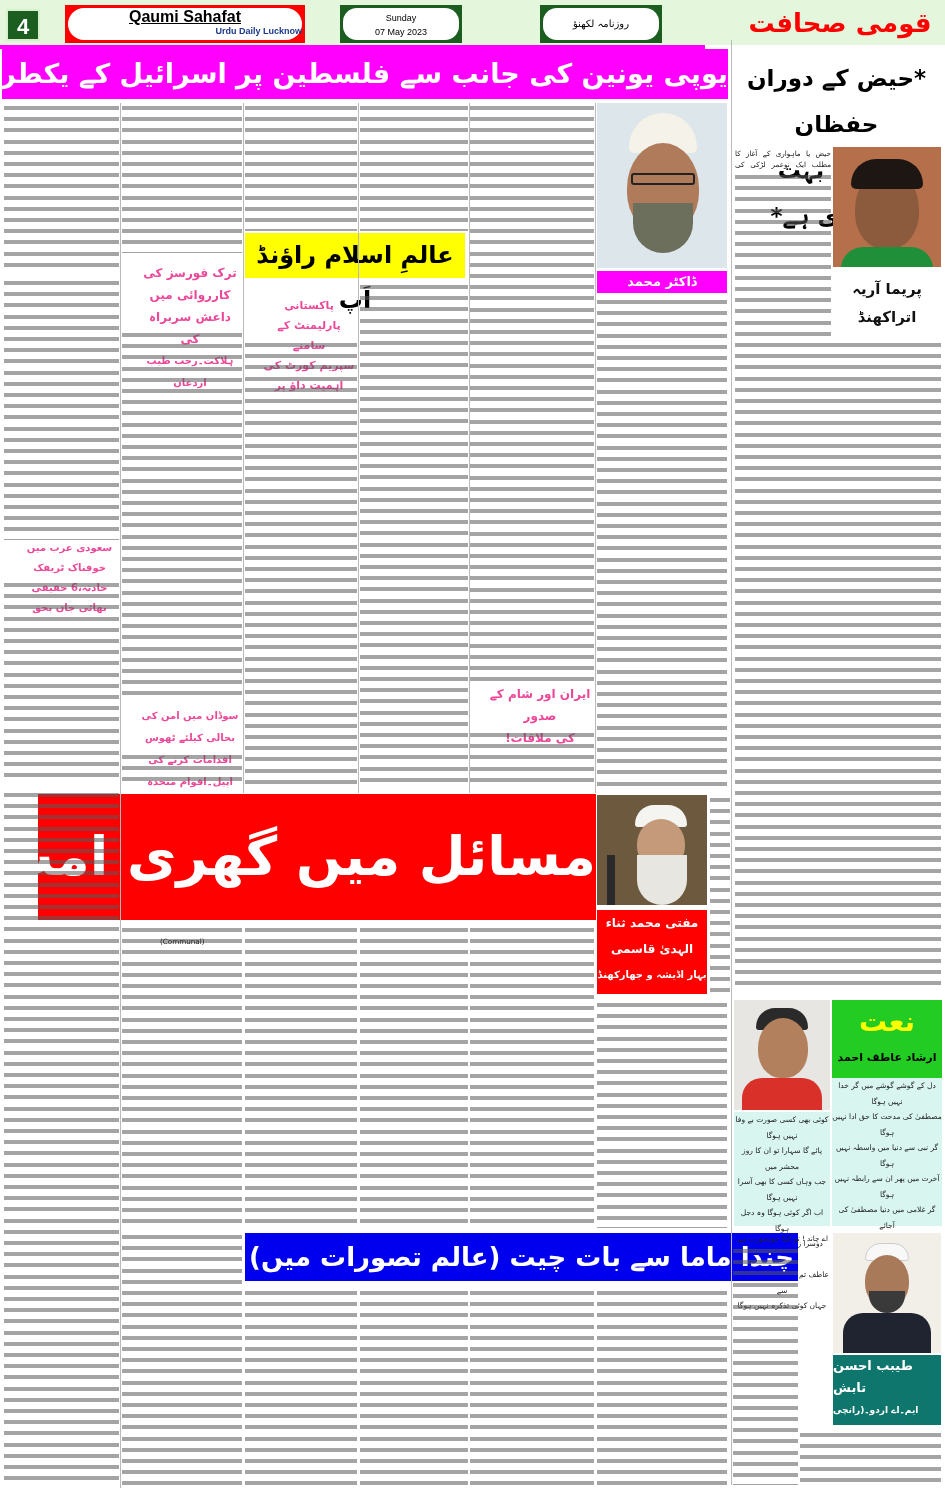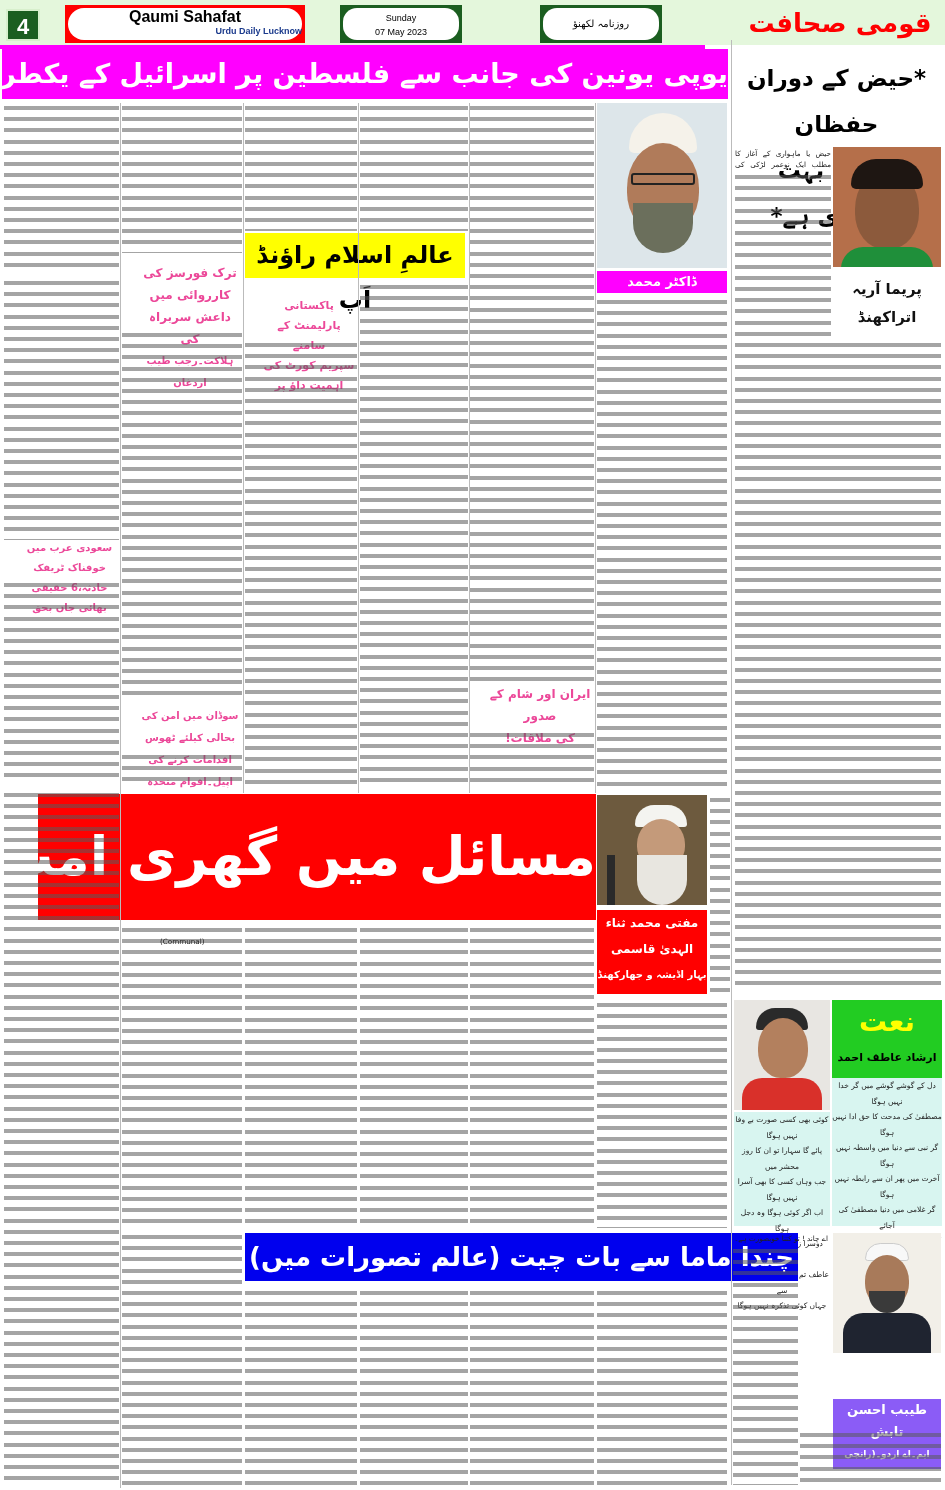--- a/index.html
+++ b/index.html
@@ -2,21 +2,21 @@
 <html><head>
 <meta charset="utf-8">
 <style>
   * { box-sizing: border-box; margin: 0; padding: 0; }
   body { width: 945px; height: 1490px; background: #fff; font-family: "DejaVu Sans", sans-serif; position: relative; overflow: hidden; }
   .abs { position: absolute; }
   .masthead { left: 0; top: 0; width: 945px; height: 45px; background: #e4f7dc; }
   .page-num { left: 6px; top: 9px; width: 34px; height: 32px; background: #1b5e20; color: #fff; font: bold 22px "Liberation Sans", sans-serif; text-align: center; line-height: 32px; border: 2px solid #d7efcc; }
   .title-box { left: 65px; top: 5px; width: 240px; height: 38px; background: #f00; padding: 3px; }
   .title-inner { width: 100%; height: 100%; background: #fff; border-radius: 16px; text-align: center; }
-  .title-main { font: bold 16px "Liberation Sans", sans-serif; line-height: 18px; color: #000; }
+  .title-main { font: bold 16px "Liberation Sans", sans-serif; line-height: 18px; color: #000; text-decoration: underline; }
   .title-sub { font: bold 9px "Liberation Sans", sans-serif; color: #1b3a8c; line-height: 11px; text-align: right; }
   .date-box { left: 340px; top: 5px; width: 122px; height: 38px; background: #1b5e20; padding: 3px; }
   .date-inner { width: 100%; height: 100%; background: #fff; border-radius: 14px; text-align: center; font: 9px "Liberation Sans", sans-serif; line-height: 14px; padding-top: 3px; }
   .urdu-box { left: 540px; top: 5px; width: 122px; height: 38px; background: #1b5e20; padding: 3px; }
   .urdu-inner { width: 100%; height: 100%; background: #fff; border-radius: 14px; text-align: center; font: 10px "DejaVu Serif", serif; line-height: 32px; direction: rtl; }
   .logo-urdu { left: 740px; top: 3px; width: 200px; height: 40px; color: #f00; font: bold 26px "DejaVu Sans", sans-serif; text-align: center; direction: rtl; line-height: 40px; }
   .magenta-line { left: 0; top: 45px; width: 705px; height: 4px; background: #ff00ff; }
   .main-headline { left: 2px; top: 49px; width: 726px; height: 50px; background: #ff00ff; color: #fff; font: bold 27px "DejaVu Sans", sans-serif; text-align: center; line-height: 50px; direction: rtl; white-space: nowrap; overflow: hidden; }
   .col { font: 7.2px "DejaVu Sans", sans-serif; line-height: 11.2px; direction: rtl; text-align: justify; color: #222; overflow: hidden; }
   .col-lines { background: repeating-linear-gradient(to bottom, transparent 0, transparent 3px, #5a5a5a 3px, #5a5a5a 7px, transparent 7px, transparent 11.2px); opacity: 0.55; }
@@ -28,21 +28,21 @@
   .yellow-head { left: 245px; top: 233px; width: 220px; height: 45px; background: #ffff00; font: bold 24px "DejaVu Sans", sans-serif; text-align: center; direction: rtl; line-height: 45px; color: #000; }
   .subhead { font: bold 14px "DejaVu Sans", sans-serif; text-align: center; direction: rtl; line-height: 24px; color: #ec4899; padding-left: 16px; }
   .red-banner { left: 38px; top: 794px; width: 558px; height: 126px; background: #ff0000; color: #fff; font: bold 54px "DejaVu Sans", sans-serif; text-align: center; line-height: 126px; direction: rtl; white-space: nowrap; overflow: hidden; }
   .red-caption { background: #ff0000; color: #fff; font: bold 12px "DejaVu Sans", sans-serif; text-align: center; direction: rtl; line-height: 26px; }
   .naat-box { left: 832px; top: 1000px; width: 110px; height: 78px; background: #22cc22; text-align: center; direction: rtl; }
   .naat-title { color: #ff0; font: bold 28px "DejaVu Sans", sans-serif; line-height: 44px; }
   .naat-poet { color: #000; font: bold 11px "DejaVu Sans", sans-serif; line-height: 28px; }
   .poem-bg { background: #d8f5f0; }
   .poem-line { font: 7.5px "DejaVu Sans", sans-serif; text-align: center; direction: rtl; line-height: 15.5px; color: #222; }
   .blue-banner { left: 245px; top: 1233px; width: 553px; height: 48px; background: #0000ee; color: #fff; font: bold 26px "DejaVu Sans", sans-serif; text-align: center; direction: rtl; line-height: 48px; white-space: nowrap; overflow: hidden; }
-  .blue-caption { background: #8b5cf6; color: #fff; font: bold 11px "DejaVu Sans", sans-serif; text-align: center; direction: rtl; line-height: 22px; margin-top: 44px; }
+  .blue-caption { background: #0f766e; color: #fff; font: bold 11px "DejaVu Sans", sans-serif; text-align: left; direction: rtl; line-height: 22px; }
   .face { border-radius: 50% 50% 45% 45%; position: absolute; }
 </style>
 </head>
 <body>
 
 <div class="abs masthead"></div>
 <div class="abs page-num">4</div>
 <div class="abs title-box">
   <div class="title-inner">
     <div class="title-main">Qaumi Sahafat</div>

